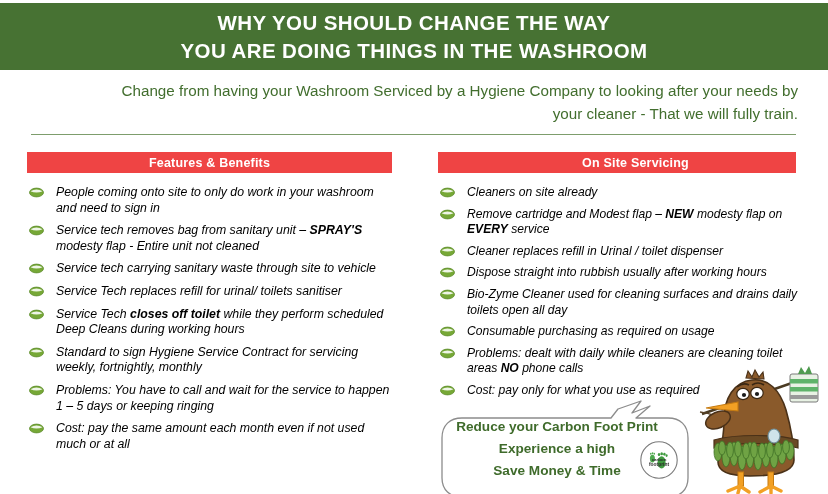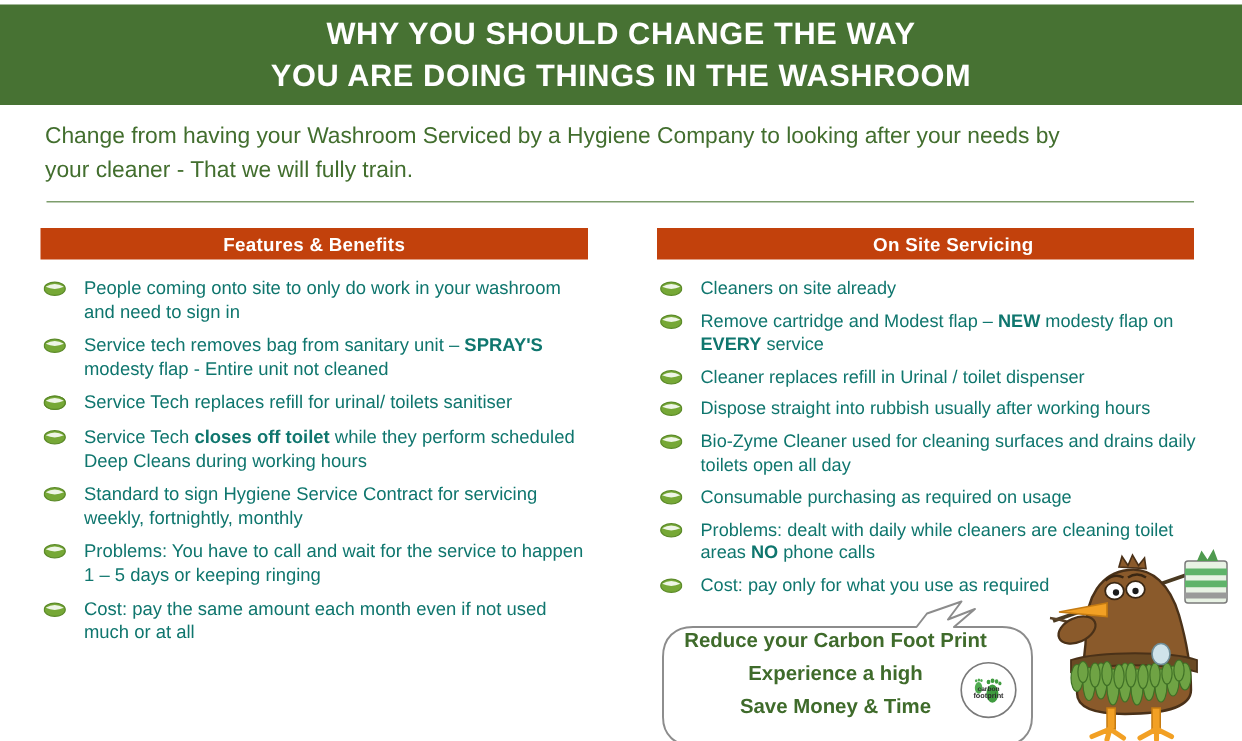--- a/index.html
+++ b/index.html
@@ -38,21 +38,21 @@
     letter-spacing: 0.4px;
     line-height: 28px;
     white-space: nowrap;
   }
 
   
   #subtitle-block {
     position: absolute;
     left: 30px; top: 79px;
     width: 768px;
-    text-align: left;
+    text-align: right;
   }
   .subtitle-line {
     color: #426e2e;
     font-size: 15.2px;
     line-height: 23px;
     white-space: nowrap;
   }
   #subtitle-rule {
     position: absolute;
     left: 31px; top: 134px;
@@ -61,40 +61,41 @@
     background: #7d9d6c;
   }
 
   
   .column { position: absolute; top: 152px; }
   #col-left  { left: 27px;  width: 365px; }
   #col-right { left: 438px; width: 365px; }
 
   .col-header {
     height: 21px;
-    background: #c2410c;
+    background: #ef4444;
     color: #ffffff;
     font-weight: bold;
     font-size: 12.5px;
     display: flex;
     align-items: center;
     justify-content: center;
     letter-spacing: .2px;
   }
   #col-right .col-header { width: 358px; padding-left: 37px; }
 
   .bullet-list { margin-top: 12px; }
 
   .bullet-item {
     position: relative;
     padding-left: 29px;
     margin-bottom: 7px;
-    color: #0f766e;
+    color: #000000;
     font-size: 12.3px;
     line-height: 15.6px;
+    font-style: italic;
   }
   #col-right .bullet-item { font-size: 12.1px; margin-bottom: 6px; }
 
   .bullet-icon {
     position: absolute;
     left: 2px; top: 2px;
     width: 15px; height: 11px;
   }
   .bullet-item b { font-weight: bold; }
 
@@ -159,21 +160,21 @@
           </svg><span>People coming onto site to only do work in your washroom and need to sign in</span></div>
         <div class="bullet-item"><svg class="bullet-icon" viewBox="0 0 15 11">
             <ellipse cx="7.5" cy="5.5" rx="7" ry="4.4" fill="#76a836"></ellipse>
             <path d="M1.4,4.2 Q7.5,0.6 13.6,4.2 Q7.5,7.0 1.4,4.2 Z" fill="#ffffff" opacity="0.88"></path>
             <ellipse cx="7.5" cy="5.5" rx="7" ry="4.4" fill="none" stroke="#5b8a28" stroke-width="0.8"></ellipse>
           </svg><span>Service tech removes bag from sanitary unit – <b>SPRAY'S</b> modesty flap - Entire unit not cleaned</span></div>
         <div class="bullet-item"><svg class="bullet-icon" viewBox="0 0 15 11">
             <ellipse cx="7.5" cy="5.5" rx="7" ry="4.4" fill="#76a836"></ellipse>
             <path d="M1.4,4.2 Q7.5,0.6 13.6,4.2 Q7.5,7.0 1.4,4.2 Z" fill="#ffffff" opacity="0.88"></path>
             <ellipse cx="7.5" cy="5.5" rx="7" ry="4.4" fill="none" stroke="#5b8a28" stroke-width="0.8"></ellipse>
-          </svg></div>
+          </svg><span>Service tech carrying sanitary waste through site to vehicle</span></div>
         <div class="bullet-item"><svg class="bullet-icon" viewBox="0 0 15 11">
             <ellipse cx="7.5" cy="5.5" rx="7" ry="4.4" fill="#76a836"></ellipse>
             <path d="M1.4,4.2 Q7.5,0.6 13.6,4.2 Q7.5,7.0 1.4,4.2 Z" fill="#ffffff" opacity="0.88"></path>
             <ellipse cx="7.5" cy="5.5" rx="7" ry="4.4" fill="none" stroke="#5b8a28" stroke-width="0.8"></ellipse>
           </svg><span>Service Tech replaces refill for urinal/ toilets sanitiser</span></div>
         <div class="bullet-item"><svg class="bullet-icon" viewBox="0 0 15 11">
             <ellipse cx="7.5" cy="5.5" rx="7" ry="4.4" fill="#76a836"></ellipse>
             <path d="M1.4,4.2 Q7.5,0.6 13.6,4.2 Q7.5,7.0 1.4,4.2 Z" fill="#ffffff" opacity="0.88"></path>
             <ellipse cx="7.5" cy="5.5" rx="7" ry="4.4" fill="none" stroke="#5b8a28" stroke-width="0.8"></ellipse>
           </svg><span>Service Tech <b>closes off toilet</b> while they perform scheduled Deep Cleans during working hours</span></div>

